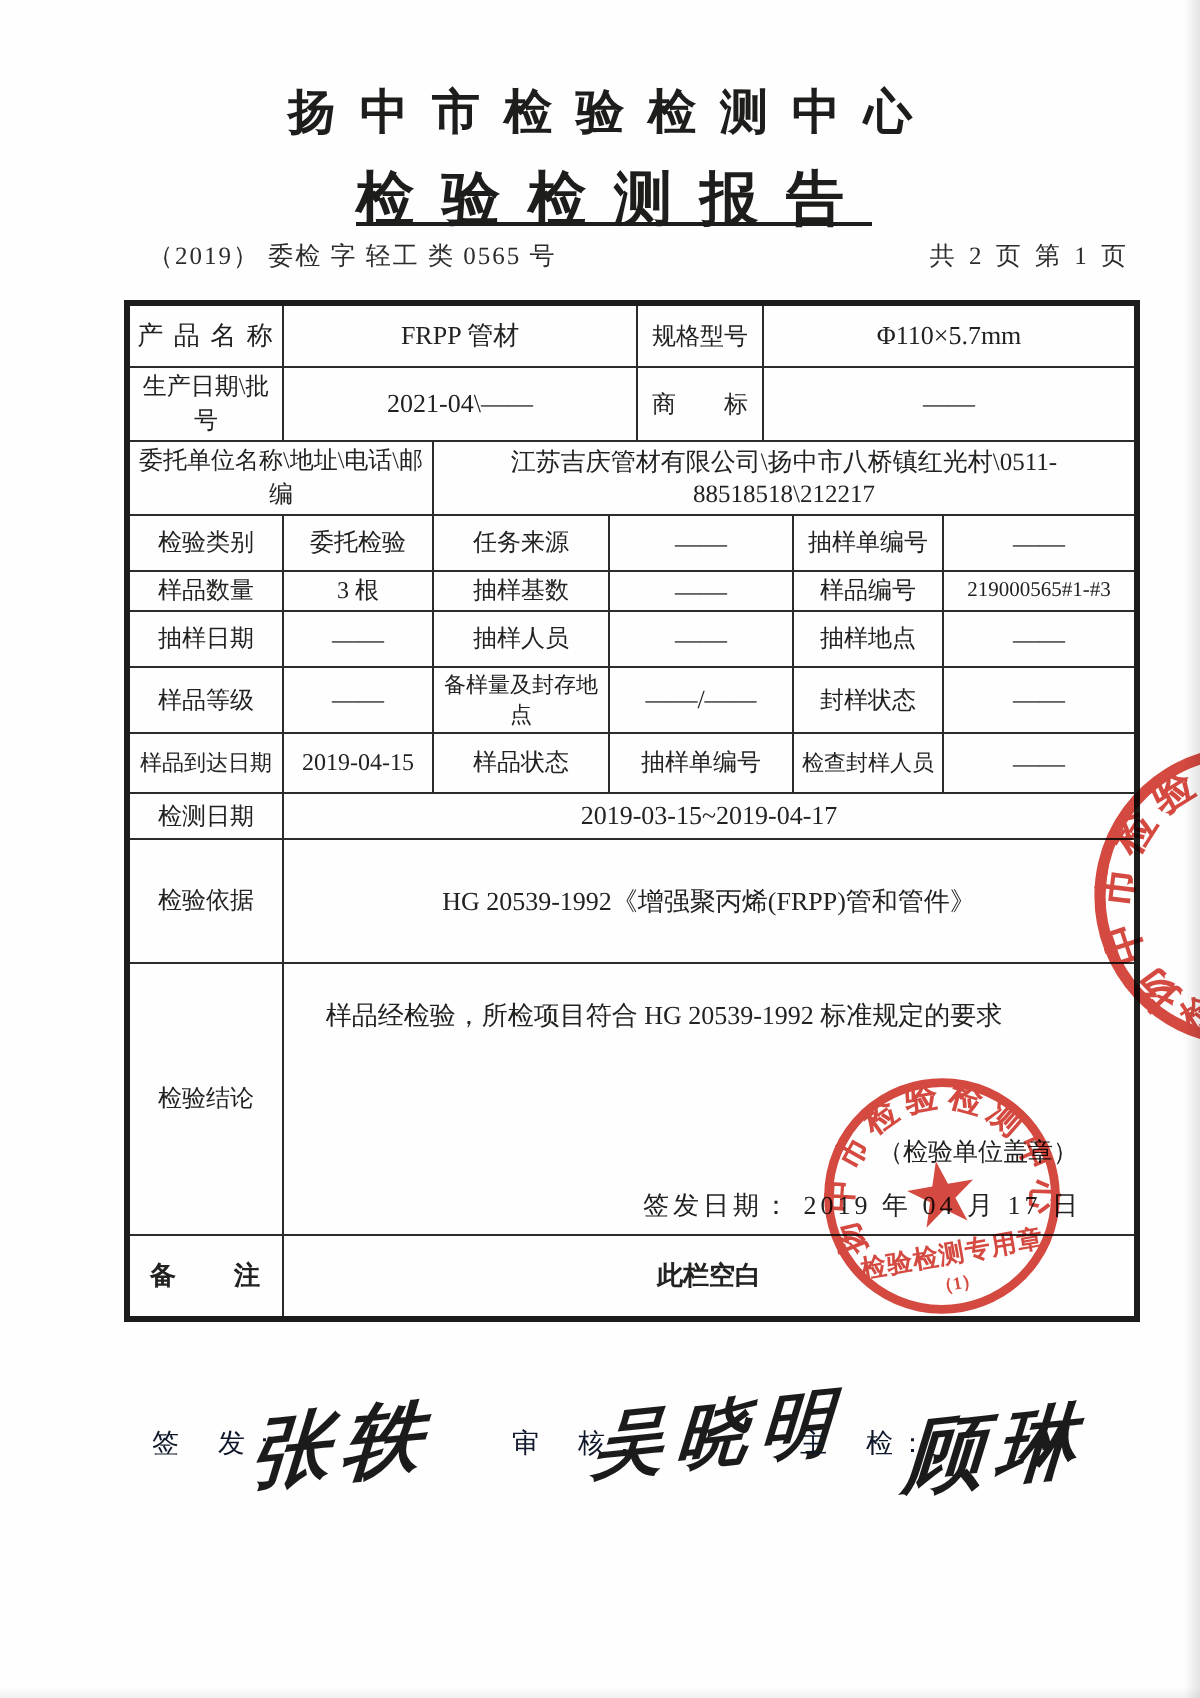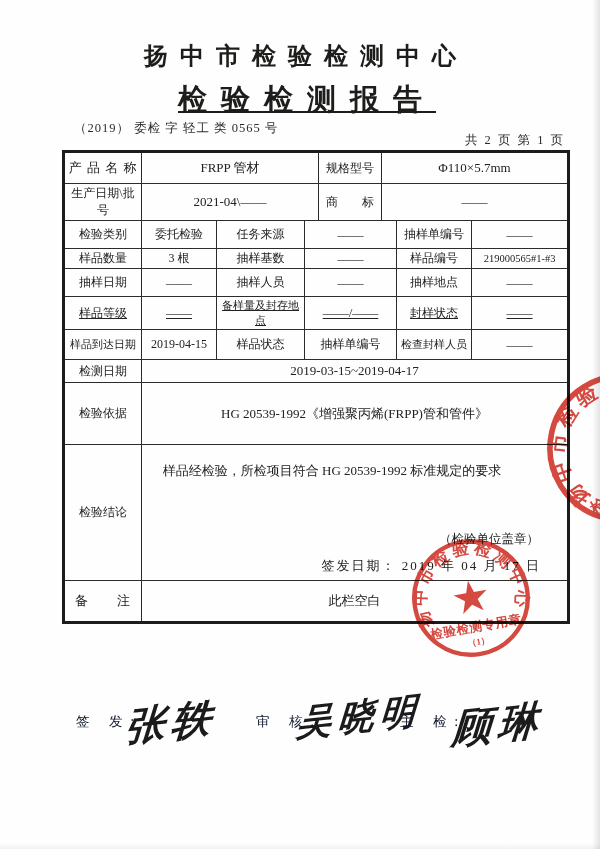--- a/index.html
+++ b/index.html
@@ -16,43 +16,43 @@
   .org-title{
     position:absolute;top:40px;left:0;width:100%;text-align:center;
     font-size:24px;font-weight:bold;letter-spacing:12px;text-indent:12px;color:#1d1d1b;
   }
   .report-title{
     position:absolute;top:80px;left:0;width:100%;text-align:center;
     font-size:29px;font-weight:bold;letter-spacing:14px;text-indent:14px;color:#1d1d1b;text-decoration:underline;
   }
   .meta-line{position:absolute;top:120px;left:62px;width:505px;font-size:12.5px;color:#2c2c2a;}
   .report-no{position:absolute;left:12px;top:0;letter-spacing:1px;}
-  .page-info{position:absolute;right:2px;top:12px;letter-spacing:2px;}
+  .page-info{position:absolute;right:2px;top:0;letter-spacing:2px;}
 
   table.report{
     position:absolute;left:62px;top:150px;width:505px;
     border-collapse:collapse;table-layout:fixed;
     font-size:13px;color:#222220;
   }
   table.report td{
     border:1.2px solid #2b2b29;
     text-align:center;vertical-align:middle;
     padding:1px 2px;overflow:hidden;
   }
   table.report{border:3px solid #1c1c1a;}
   td.lbl{letter-spacing:1px;}
   td.sm{font-size:11px;letter-spacing:0;padding:1px 0;}
   td.sm2{font-size:12px;letter-spacing:0;}
   td.left{text-align:left;padding-left:8px;letter-spacing:0;}
   td.addr{text-align:left;padding-left:8px;font-size:12.5px;letter-spacing:0;}
   td.mono{font-size:10.5px;letter-spacing:0;}
   tr.r1{height:32px;} tr.r2{height:27px;} tr.r3{height:34px;} tr.r4{height:34px;}
-  tr.r5{height:28px;} tr.r6{height:15px;} tr.r7{height:28px;} tr.r8{height:29px;text-decoration:underline;}
+  tr.r5{height:28px;} tr.r6{height:15px;} tr.r7{height:28px;} tr.r8{height:29px;}
   tr.r9{height:30px;} tr.r10{height:23px;} tr.r11{height:62px;} tr.r12{height:136px;}
-  tr.r13{height:42px;}
+  tr.r13{height:42px;font-weight:bold;}
   td.concl{position:relative;text-align:left;vertical-align:top;}
   .concl-text{position:absolute;left:10px;top:16px;width:360px;line-height:1.5;letter-spacing:0;}
   .seal-note{position:absolute;right:28px;top:86px;font-size:12.5px;letter-spacing:0;}
   .issue-date{position:absolute;right:26px;top:112px;font-size:13px;letter-spacing:2px;}
 
   .sig-row{position:absolute;left:0;top:695px;width:100%;height:80px;font-size:13.5px;}
   .sig-label{position:absolute;top:18px;letter-spacing:3px;color:#0f172a;}
   .sig-name{
     position:absolute;font-size:40px;font-weight:bold;color:#1b1b1b;
     font-style:italic;transform:rotate(-6deg) skewX(-10deg);
@@ -92,20 +92,24 @@
       <td colspan="3">FRPP 管材</td>
       <td class="lbl sm2">规格型号</td>
       <td colspan="3">Φ110×5.7mm</td>
     </tr>
     <tr class="r2">
       <td class="sm2">生产日期\批号</td>
       <td colspan="3">2021-04\——</td>
       <td class="lbl sm2">商　　标</td>
       <td colspan="3">——</td>
     </tr>
+    <tr class="r3">
+      <td colspan="2" class="sm2">委托单位名称\地址\电话\邮编</td>
+      <td colspan="6" class="addr">江苏吉庆管材有限公司\扬中市八桥镇红光村\0511-88518518\212217</td>
+    </tr>
     <tr class="r5">
       <td class="sm2">检验类别</td>
       <td class="sm2">委托检验</td>
       <td class="sm2">任务来源</td>
       <td colspan="3">——</td>
       <td class="sm2">抽样单编号</td>
       <td>——</td>
     </tr>
     <tr class="r6">
       <td class="sm2">样品数量</td>

